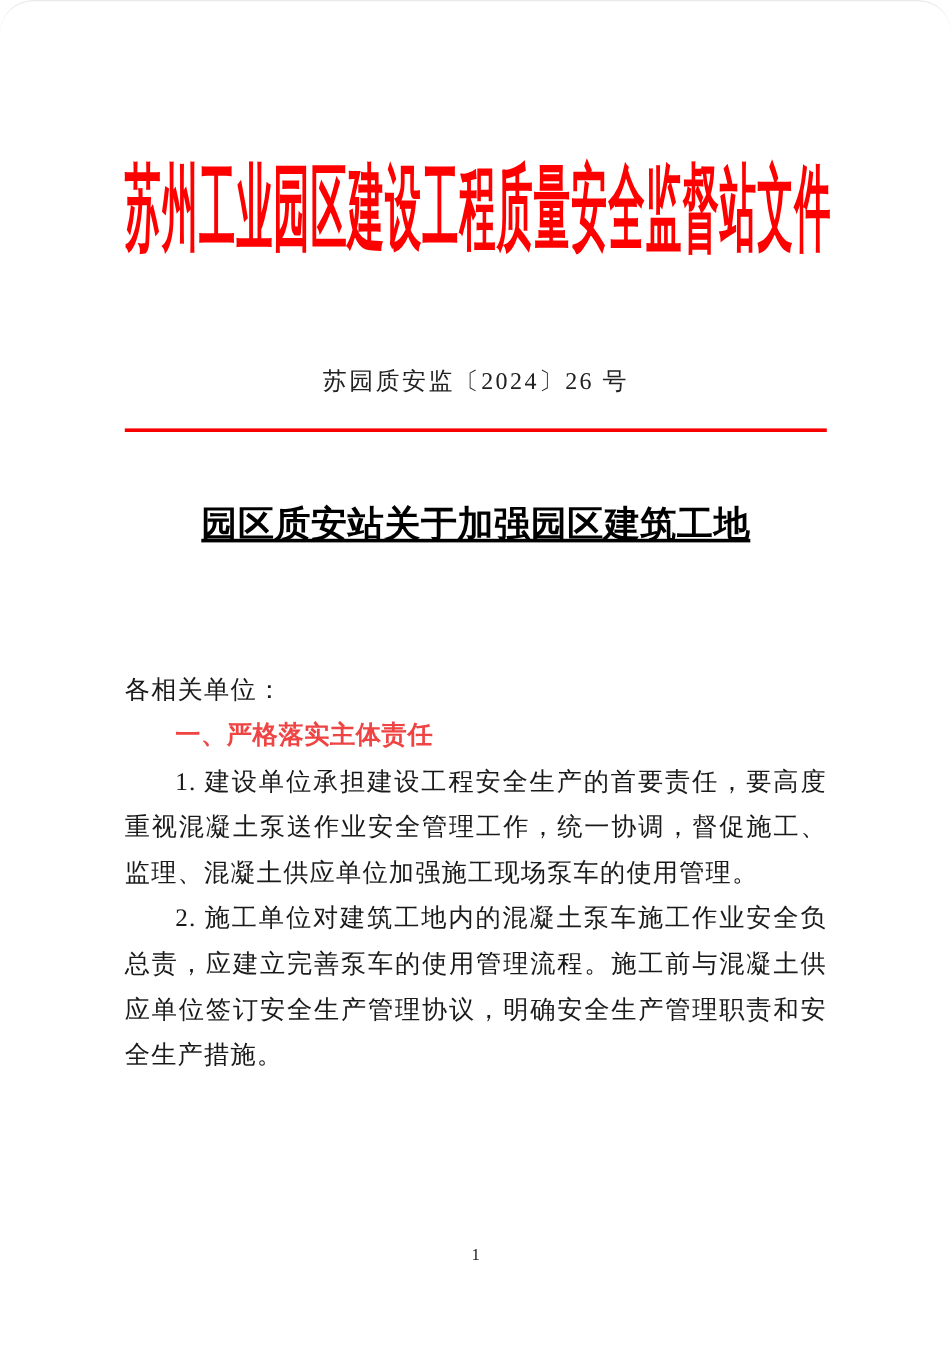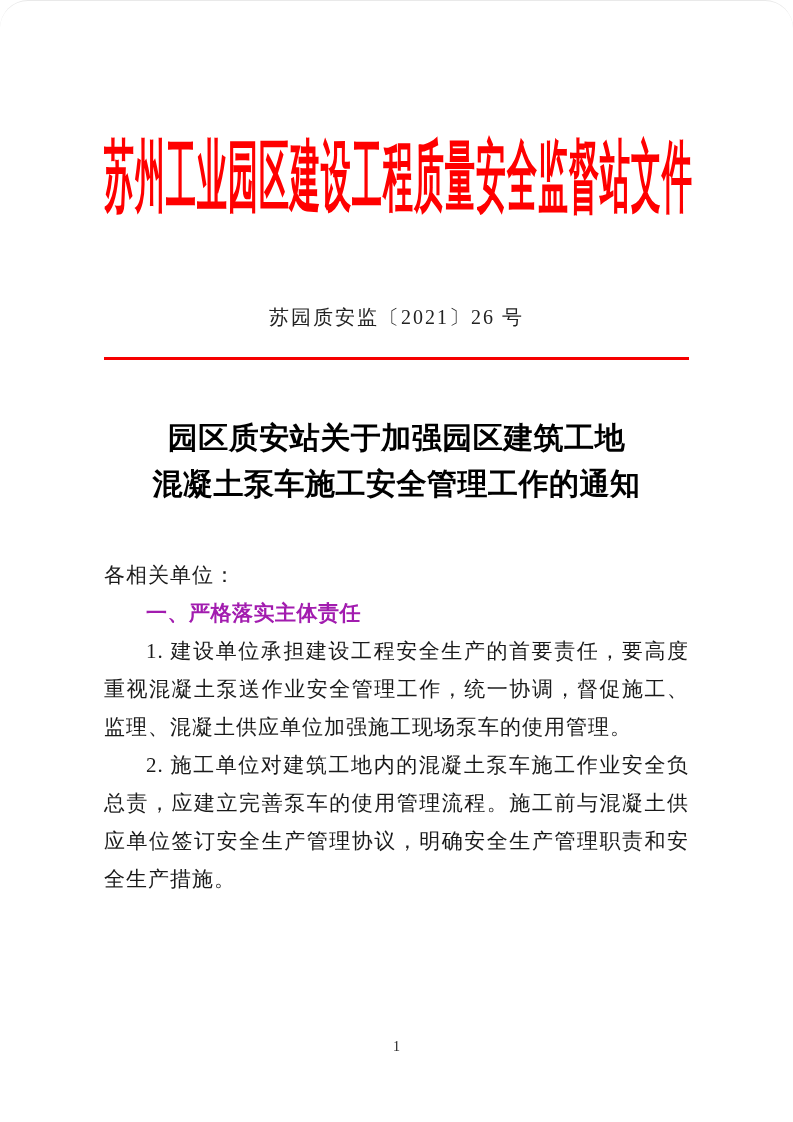--- a/index.html
+++ b/index.html
@@ -62,20 +62,21 @@
     position: absolute;
     top: 414px;
     left: 0;
     width: 100%;
     text-align: center;
     font-size: 30px;
     line-height: 46px;
     font-weight: bold;
     letter-spacing: 0.5px;
     color: #000000;
+    text-decoration: underline;
   }
   .body-text {
     position: absolute;
     top: 555px;
     left: 104px;
     width: 585px;
     font-size: 21px;
     line-height: 38px;
     letter-spacing: 1px;
     text-align: justify;
@@ -85,48 +86,47 @@
     margin: 0;
     padding: 0;
   }
   .indent {
     text-indent: 2em;
   }
   .section-heading {
     font-family: "Liberation Sans", "DejaVu Sans", sans-serif;
     font-weight: bold;
     letter-spacing: 0.5px;
-    color: #a21caf;
+    color: #ef4444;
   }
   .page-number {
     position: absolute;
     top: 1038px;
     left: 0;
     width: 100%;
     text-align: center;
     font-size: 14px;
     color: #222222;
   }
 </style>
 </head>
 <body>
 
 <div class="page">
 
   <div class="letterhead-wrap">
     <div class="letterhead">苏州工业园区建设工程质量安全监督站文件</div>
   </div>
 
-  <div class="doc-number">苏园质安监〔2021〕26 号</div>
+  <div class="doc-number">苏园质安监〔2024〕26 号</div>
 
   <div class="red-rule"></div>
 
   <div class="doc-title">
     <div>园区质安站关于加强园区建筑工地</div>
-    <div>混凝土泵车施工安全管理工作的通知</div>
   </div>
 
   <div class="body-text">
     <p>各相关单位：</p>
     <p class="indent section-heading">一、严格落实主体责任</p>
     <p class="indent">1. 建设单位承担建设工程安全生产的首要责任，要高度重视混凝土泵送作业安全管理工作，统一协调，督促施工、监理、混凝土供应单位加强施工现场泵车的使用管理。</p>
     <p class="indent">2. 施工单位对建筑工地内的混凝土泵车施工作业安全负总责，应建立完善泵车的使用管理流程。施工前与混凝土供应单位签订安全生产管理协议，明确安全生产管理职责和安全生产措施。</p>
   </div>
 
   <div class="page-number">1</div>

